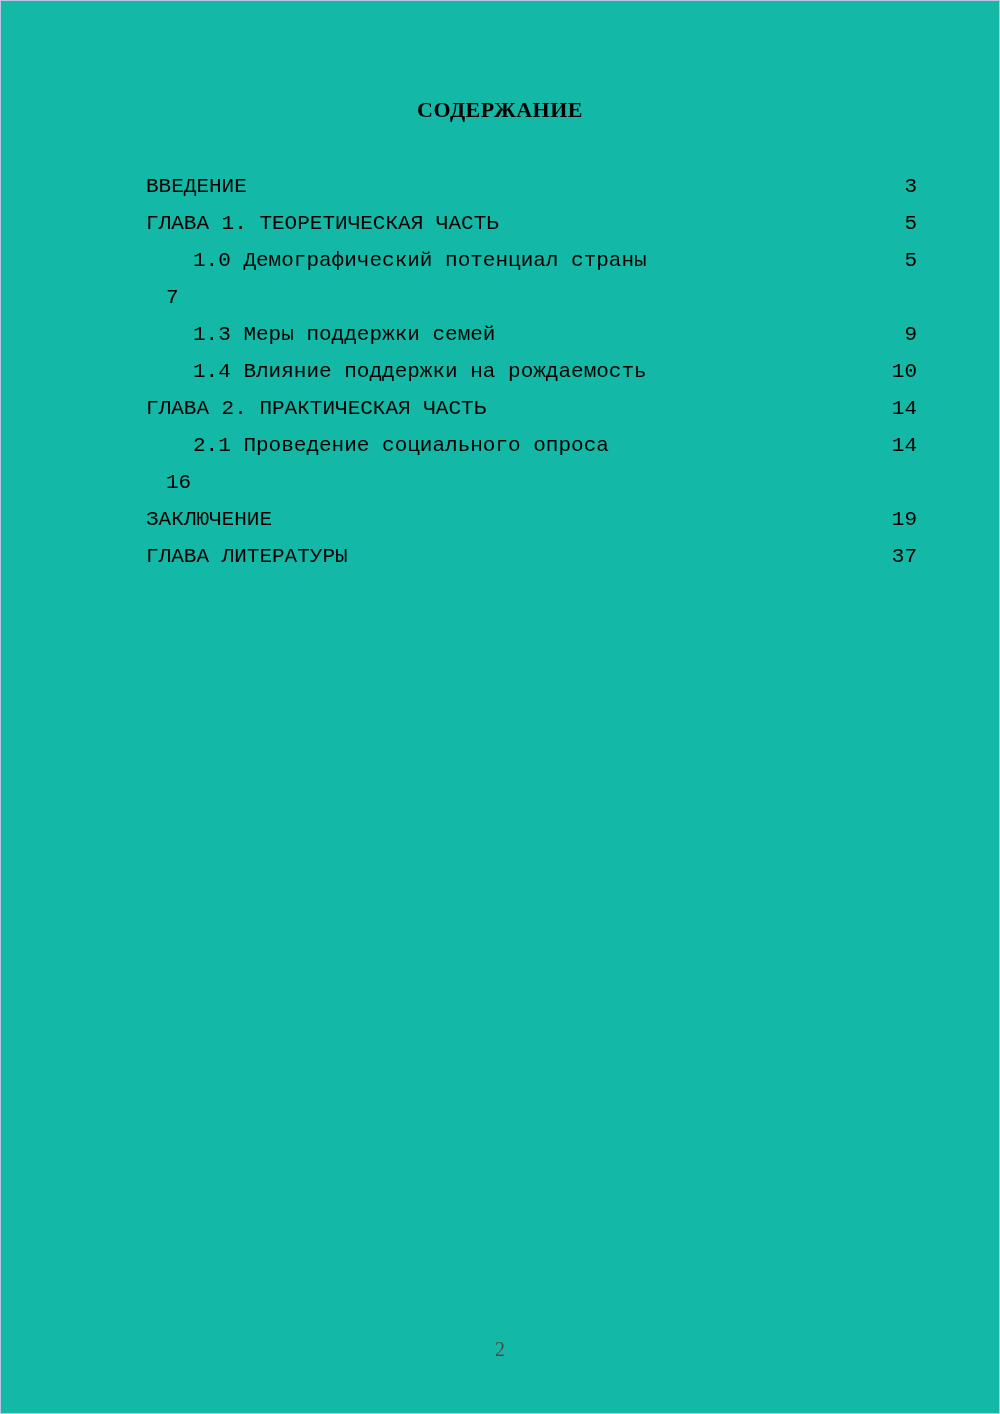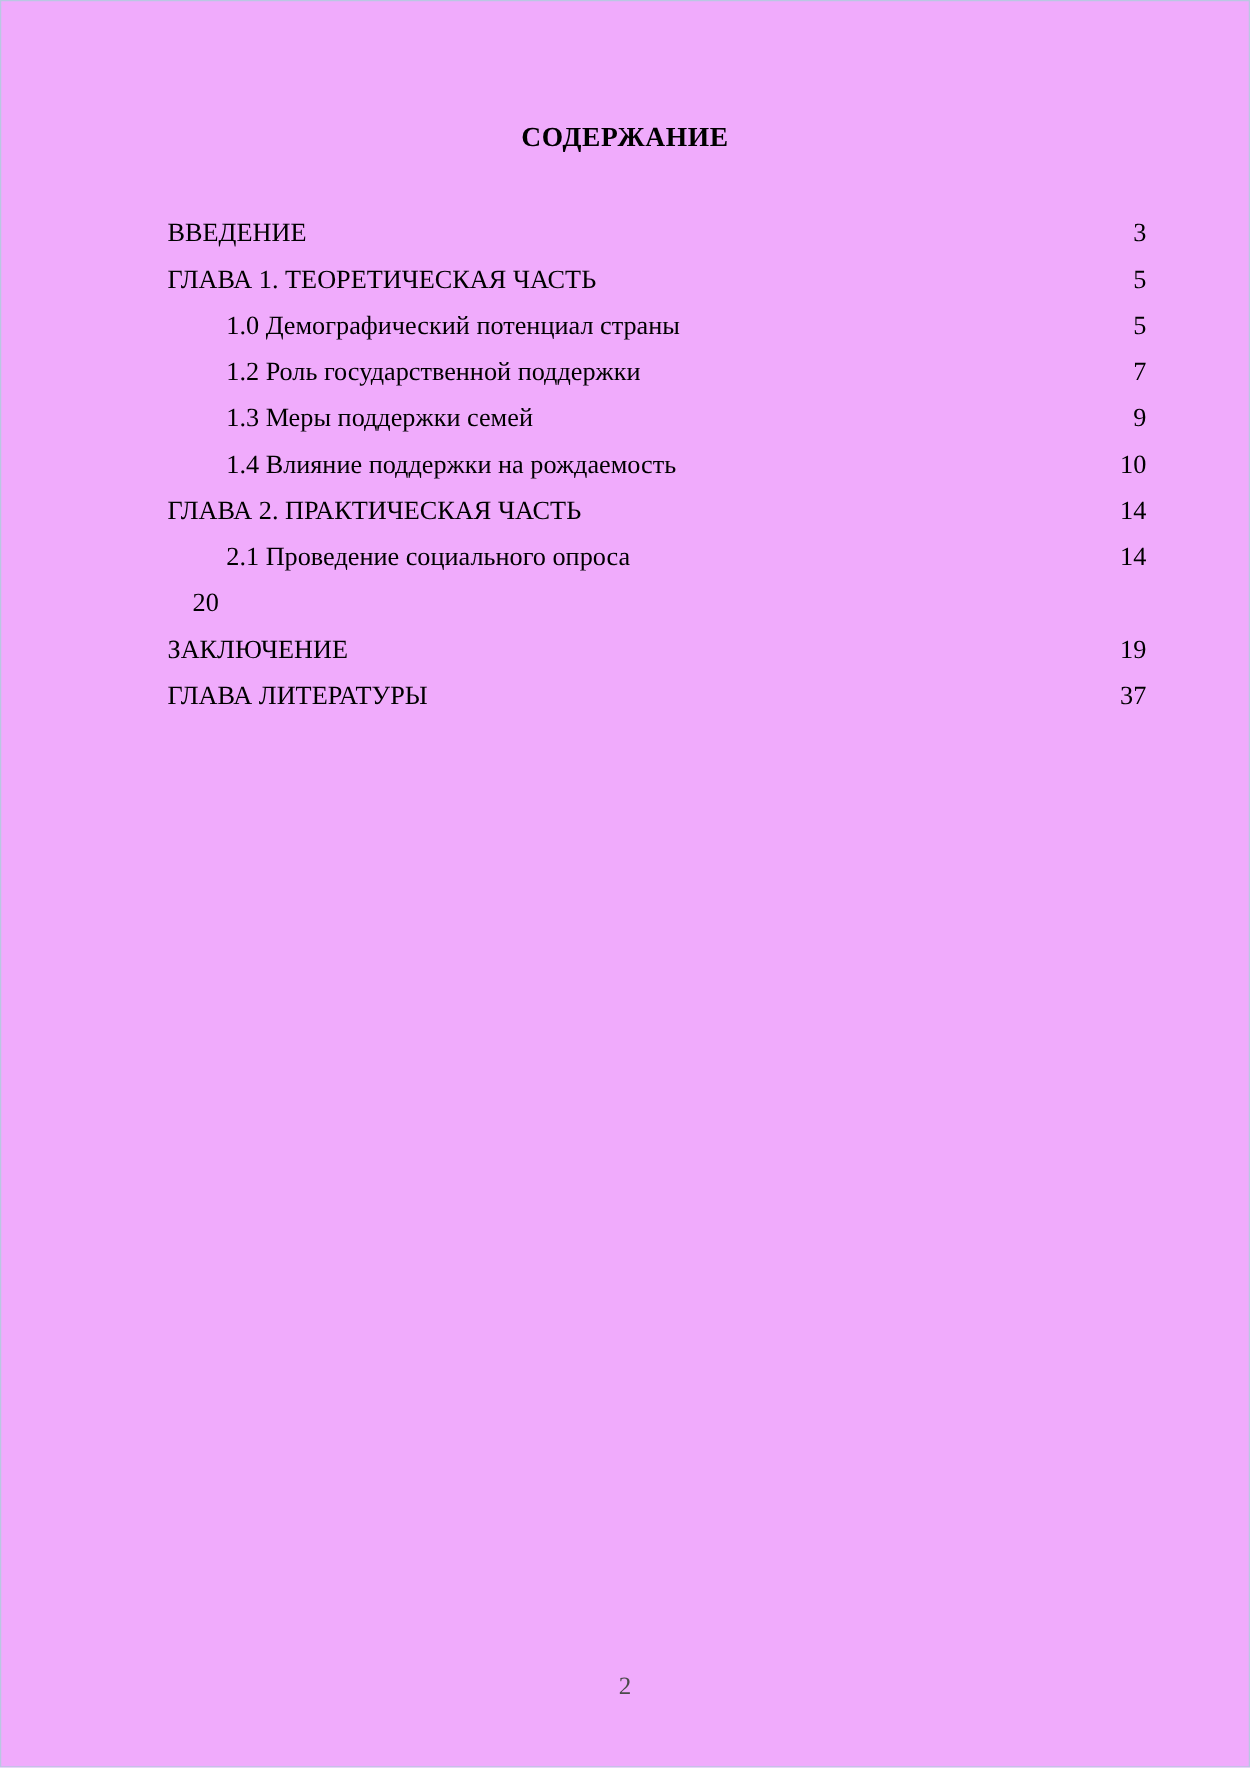--- a/index.html
+++ b/index.html
@@ -5,41 +5,42 @@
   html, body {
     margin: 0;
     padding: 0;
     background: #ffffff;
   }
   .page {
     position: relative;
     width: 1000px;
     height: 1414px;
     box-sizing: border-box;
-    background: #f0abfc;
+    background: #14b8a6;
     border: 1px solid #b9c7e2;
     font-family: "Liberation Serif", serif;
     color: #000000;
     overflow: hidden;
   }
   .doc-title {
     position: absolute;
     top: 96px;
     left: 0;
     width: 100%;
     text-align: center;
     font-size: 22px;
     font-weight: bold;
     letter-spacing: 0.5px;
   }
   .toc {
     position: absolute;
     top: 167px;
-    left: 133px;
+    left: 145px;
     right: 82px;
+    font-family: Liberation Mono, monospace;
   }
   .toc-row {
     display: flex;
     justify-content: space-between;
     align-items: baseline;
     height: 37px;
     font-size: 21px;
     line-height: 37px;
     white-space: nowrap;
   }
@@ -77,21 +78,20 @@
     <span class="toc-label">ГЛАВА 1. ТЕОРЕТИЧЕСКАЯ ЧАСТЬ</span>
     <span class="toc-page">5</span>
   </div>
 
   <div class="toc-row indent">
     <span class="toc-label">1.0 Демографический потенциал страны</span>
     <span class="toc-page">5</span>
   </div>
 
   <div class="toc-row indent">
-    <span class="toc-label">1.2 Роль государственной поддержки</span>
     <span class="toc-page">7</span>
   </div>
 
   <div class="toc-row indent">
     <span class="toc-label">1.3 Меры поддержки семей</span>
     <span class="toc-page">9</span>
   </div>
 
   <div class="toc-row indent">
     <span class="toc-label">1.4 Влияние поддержки на рождаемость</span>
@@ -102,21 +102,21 @@
     <span class="toc-label">ГЛАВА 2. ПРАКТИЧЕСКАЯ ЧАСТЬ</span>
     <span class="toc-page">14</span>
   </div>
 
   <div class="toc-row indent">
     <span class="toc-label">2.1 Проведение социального опроса</span>
     <span class="toc-page">14</span>
   </div>
 
   <div class="toc-row indent">
-    <span class="toc-page">20</span>
+    <span class="toc-page">16</span>
   </div>
 
   <div class="toc-row">
     <span class="toc-label">ЗАКЛЮЧЕНИЕ</span>
     <span class="toc-page">19</span>
   </div>
 
   <div class="toc-row">
     <span class="toc-label">ГЛАВА ЛИТЕРАТУРЫ</span>
     <span class="toc-page">37</span>

